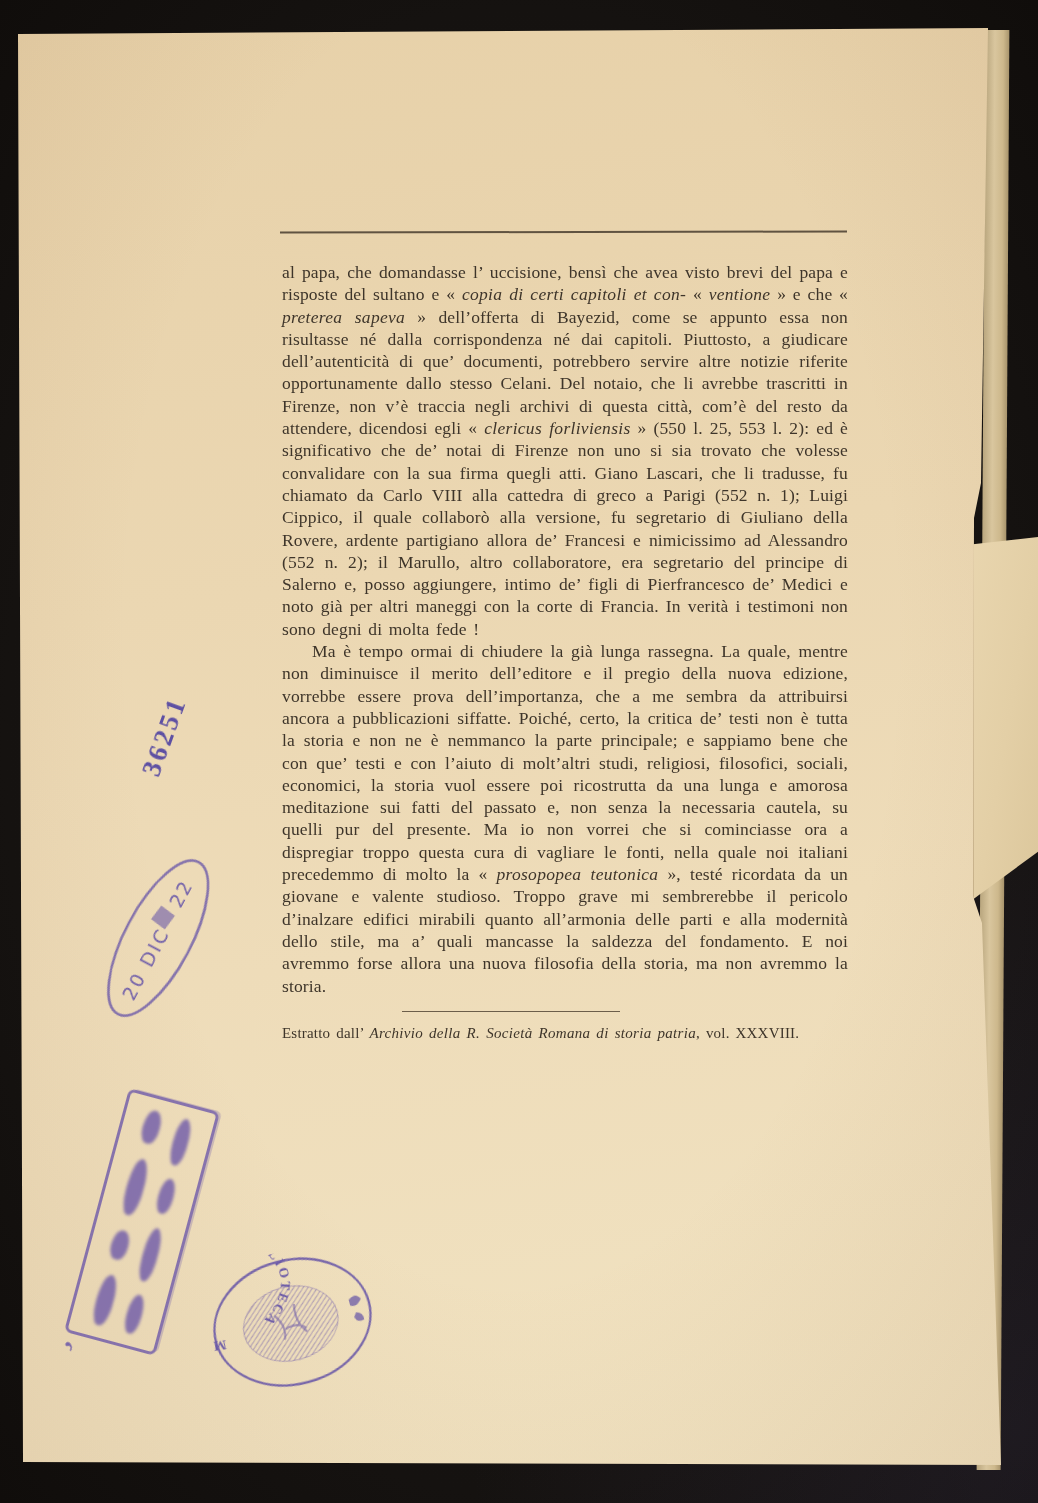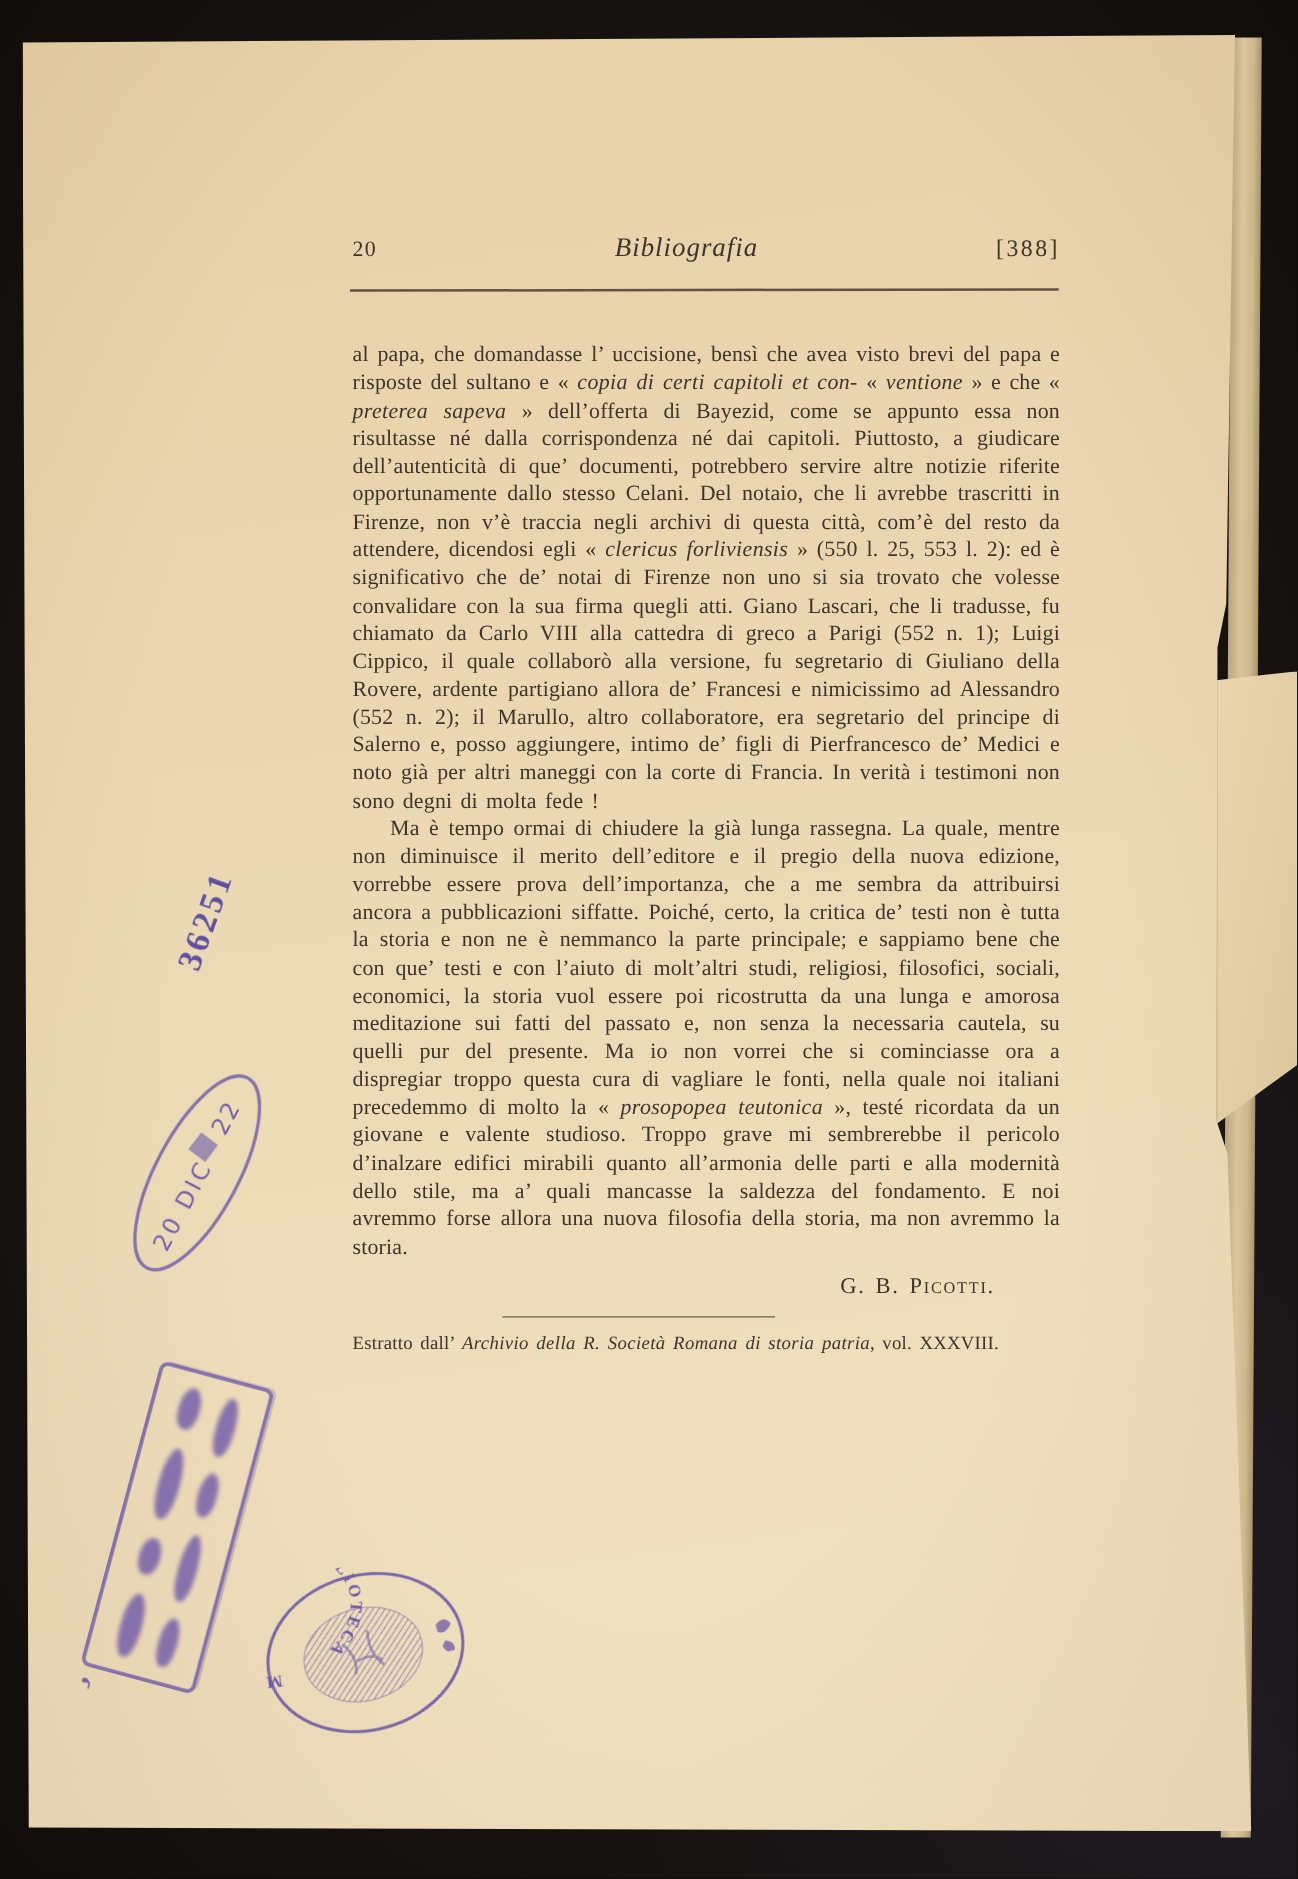--- a/index.html
+++ b/index.html
@@ -33,21 +33,21 @@
     clip-path:polygon(0 6px,970px 0,963px 455px,956px 490px,955px 868px,964px 895px,983px 1437px,5px 1434px);
     filter:drop-shadow(0 4px 8px rgba(0,0,0,.55));
     color:var(--ink,#3e352a);
   }
   .page-header{position:absolute;left:264px;top:158px;width:566px;display:flex;align-items:baseline;}
   .page-number{font-size:17.5px;letter-spacing:1px;}
   .page-title{flex:1;text-align:center;font-style:italic;font-size:21.5px;letter-spacing:.8px;}
   .folio-number{font-size:19px;letter-spacing:2px;}
   .header-rule{position:absolute;left:262px;top:203px;width:567px;height:1.6px;
     background:rgba(72,60,46,.85);transform:rotate(-.1deg);}
-  .body-text{position:absolute;left:264px;top:244px;width:566px;
+  .body-text{position:absolute;left:264px;top:233px;width:566px;
     font-size:17.5px;line-height:22.3px;text-align:justify;word-spacing:2px;letter-spacing:.15px;}
   .body-text p{margin:0;}
   .body-text p.indent{text-indent:30px;}
   .body-text i{letter-spacing:.3px;text-align:center;}
   .dateline{margin:8px 0 0 0;padding-left:80px;}
   .signature{margin:9px 0 0 0;text-align:right;padding-right:52px;
     font-variant:small-caps;letter-spacing:1.4px;font-size:18px;}
   .signature-rule{width:218px;height:1.3px;background:rgba(75,62,46,.8);margin:14px 0 0 120px;}
   .footnote{margin:12px 0 0 0;font-size:15px;line-height:19px;letter-spacing:.2px;text-align:left;}
   
@@ -79,32 +79,26 @@
 </head>
 <body>
 
 <div class="scene">
 
   <div class="under-pages"></div>
   <div class="slip"></div>
 
   <div class="page">
 
-    <div class="page-header">
-      <span class="page-number">20</span>
-      <span class="page-title">Bibliografia</span>
-      <span class="folio-number">[388]</span>
-    </div>
     <div class="header-rule"></div>
 
     <div class="body-text">
 
       <p><span>al papa, che domandasse l’ uccisione, bensì che avea visto brevi del papa e risposte del sultano e « </span><i>copia di certi capitoli et con-</i><span> « </span><i>ventione</i><span> » e che « </span><i>preterea sapeva</i><span> » dell’offerta di Bayezid, come se appunto essa non risultasse né dalla corrispondenza né dai capitoli. Piuttosto, a giudicare dell’autenticità di que’ documenti, potrebbero servire altre notizie riferite opportunamente dallo stesso Celani. Del notaio, che li avrebbe trascritti in Firenze, non v’è traccia negli archivi di questa città, com’è del resto da attendere, dicendosi egli « </span><i>clericus forliviensis</i><span> » (550 l. 25, 553 l. 2): ed è significativo che de’ notai di Firenze non uno si sia trovato che volesse convalidare con la sua firma quegli atti. Giano Lascari, che li tradusse, fu chiamato da Carlo VIII alla cattedra di greco a Parigi (552 n. 1); Luigi Cippico, il quale collaborò alla versione, fu segretario di Giuliano della Rovere, ardente partigiano allora de’ Francesi e nimicissimo ad Alessandro (552 n. 2); il Marullo, altro collaboratore, era segretario del principe di Salerno e, posso aggiungere, intimo de’ figli di Pierfrancesco de’ Medici e noto già per altri maneggi con la corte di Francia. In verità i testimoni non sono degni di molta fede !</span></p>
         <p class="indent"><span>Ma è tempo ormai di chiudere la già lunga rassegna. La quale, mentre non diminuisce il merito dell’editore e il pregio della nuova edizione, vorrebbe essere prova dell’importanza, che a me sembra da attribuirsi ancora a pubblicazioni siffatte. Poiché, certo, la critica de’ testi non è tutta la storia e non ne è nemmanco la parte principale; e sappiamo bene che con que’ testi e con l’aiuto di molt’altri studi, religiosi, filosofici, sociali, economici, la storia vuol essere poi ricostrutta da una lunga e amorosa meditazione sui fatti del passato e, non senza la necessaria cautela, su quelli pur del presente. Ma io non vorrei che si cominciasse ora a dispregiar troppo questa cura di vagliare le fonti, nella quale noi italiani precedemmo di molto la « </span><i>prosopopea teutonica</i><span> », testé ricordata da un giovane e valente studioso. Troppo grave mi sembrerebbe il pericolo d’inalzare edifici mirabili quanto all’armonia delle parti e alla modernità dello stile, ma a’ quali mancasse la saldezza del fondamento. E noi avremmo forse allora una nuova filosofia della storia, ma non avremmo la storia.</span></p>
-      <div class="signature">G. B. Picotti.</div>
       <div class="signature-rule"></div>
       <div class="footnote"><span>Estratto dall’ </span><i>Archivio della R. Società Romana di storia patria</i><span>, vol. XXXVIII.</span></div>
     </div>
 
     <div class="stamp accession">36251</div>
 
     <div class="stamp oval-stamp">
       <svg width="184" height="84" viewBox="0 0 184 84">
         <defs>
           <filter id="soft1" x="-10%" y="-10%" width="120%" height="120%">

